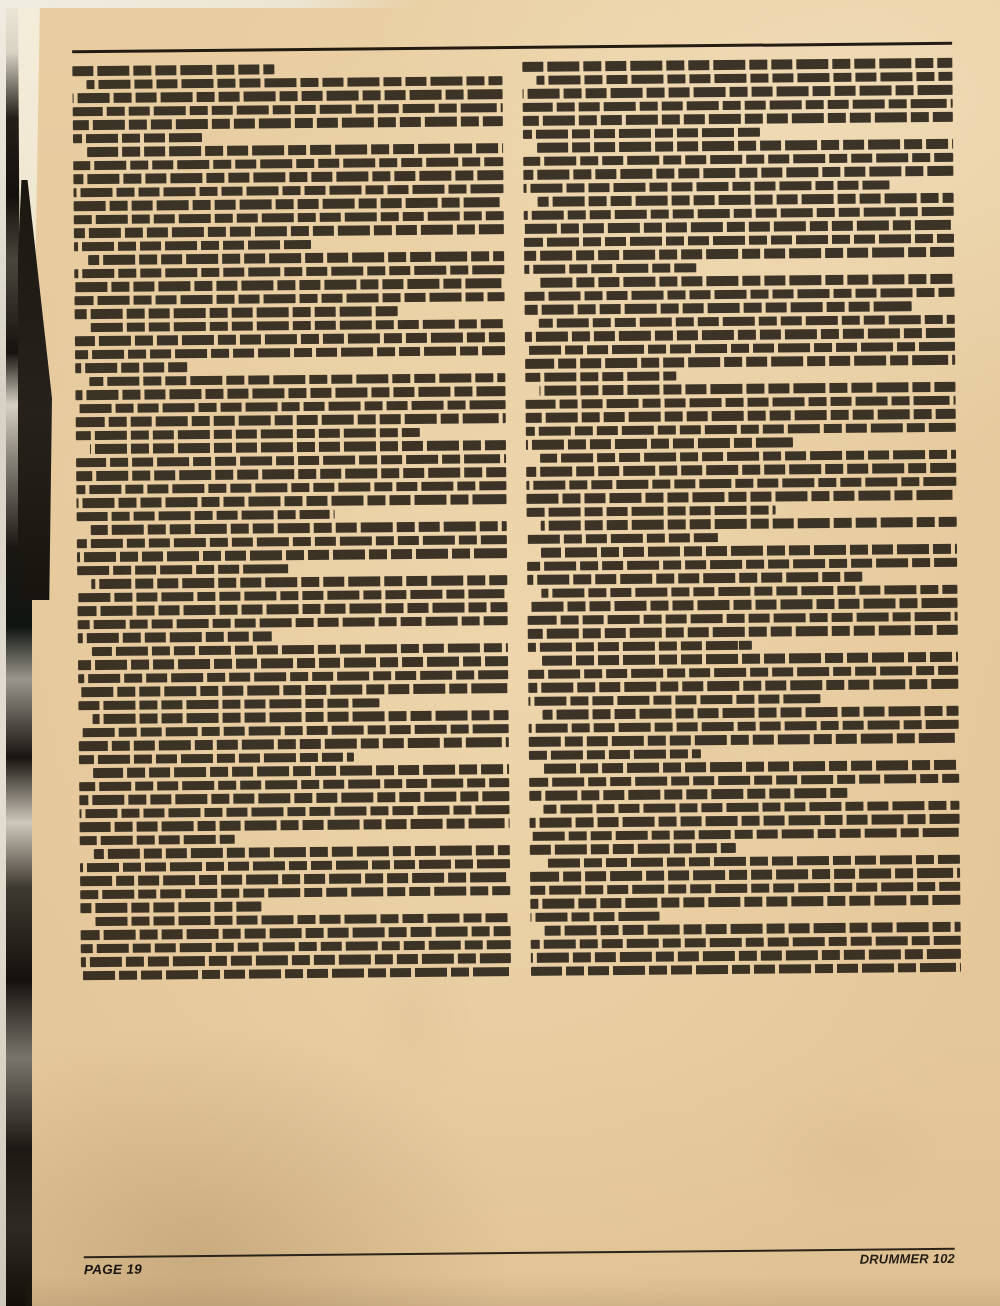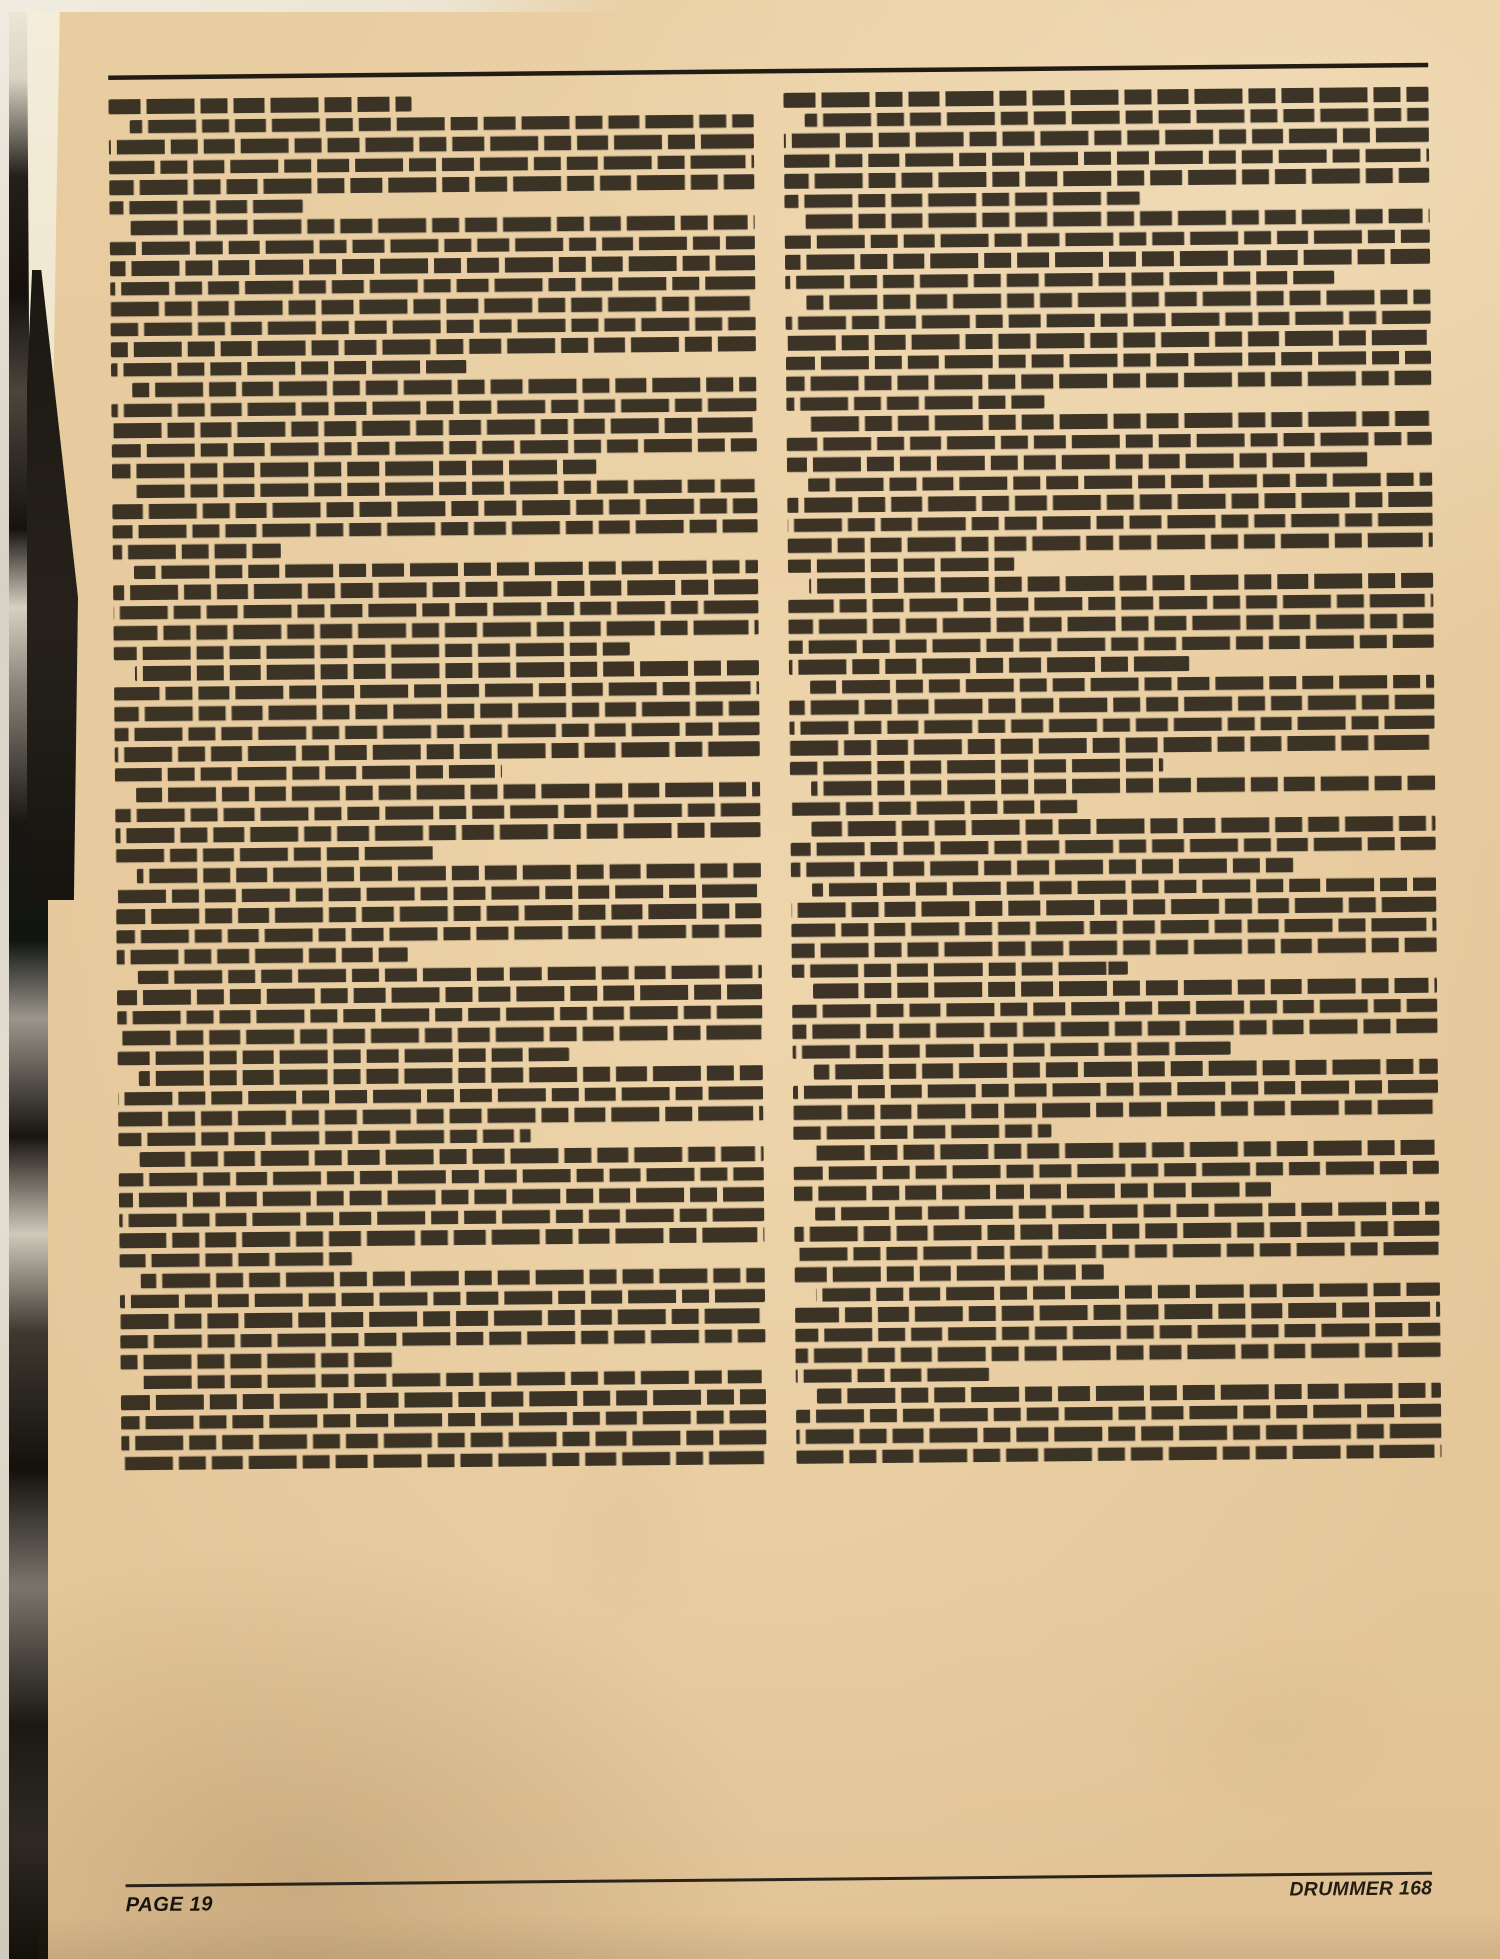--- a/index.html
+++ b/index.html
@@ -302,18 +302,18 @@
             <div class="line" style="background-position: -12px 0px;"></div>
             <div class="line" style="background-position: -19px 0px;"></div>
             <div class="line" style="width: 100%; background-position: -26px 0px;"></div>
           </div>
         </div>
     </div>
 
     <div class="footer-rule"></div>
     <div class="footer">
       <span class="page-label">PAGE 19</span>
-      <span class="mag-label">DRUMMER 168</span>
+      <span class="mag-label">DRUMMER 102</span>
     </div>
   </div>
 
   <div class="bottom-shadow"></div>
 </div>
 
 </body></html>

